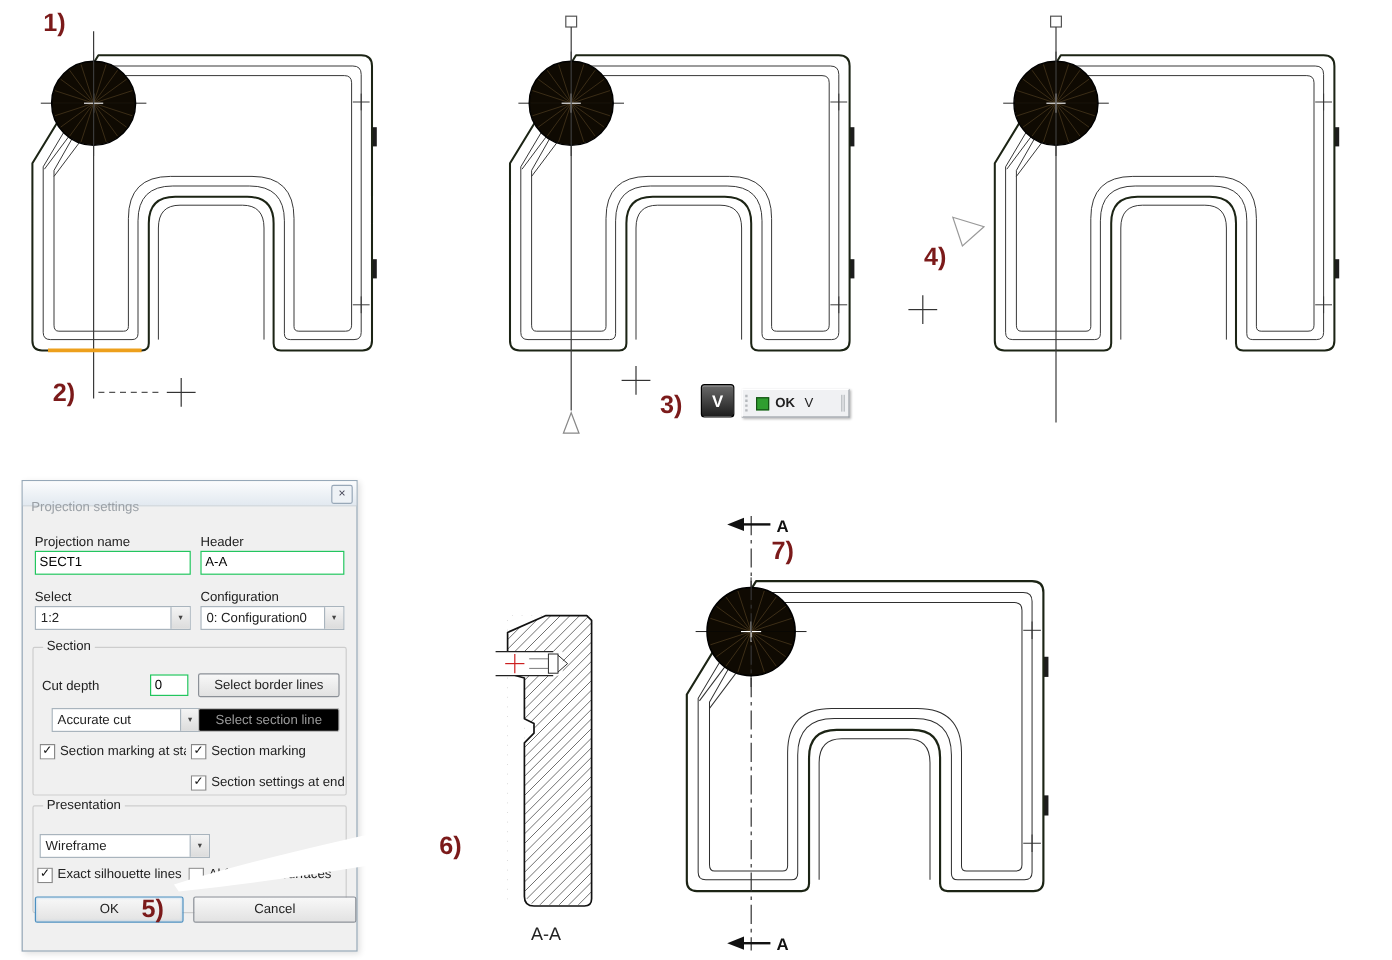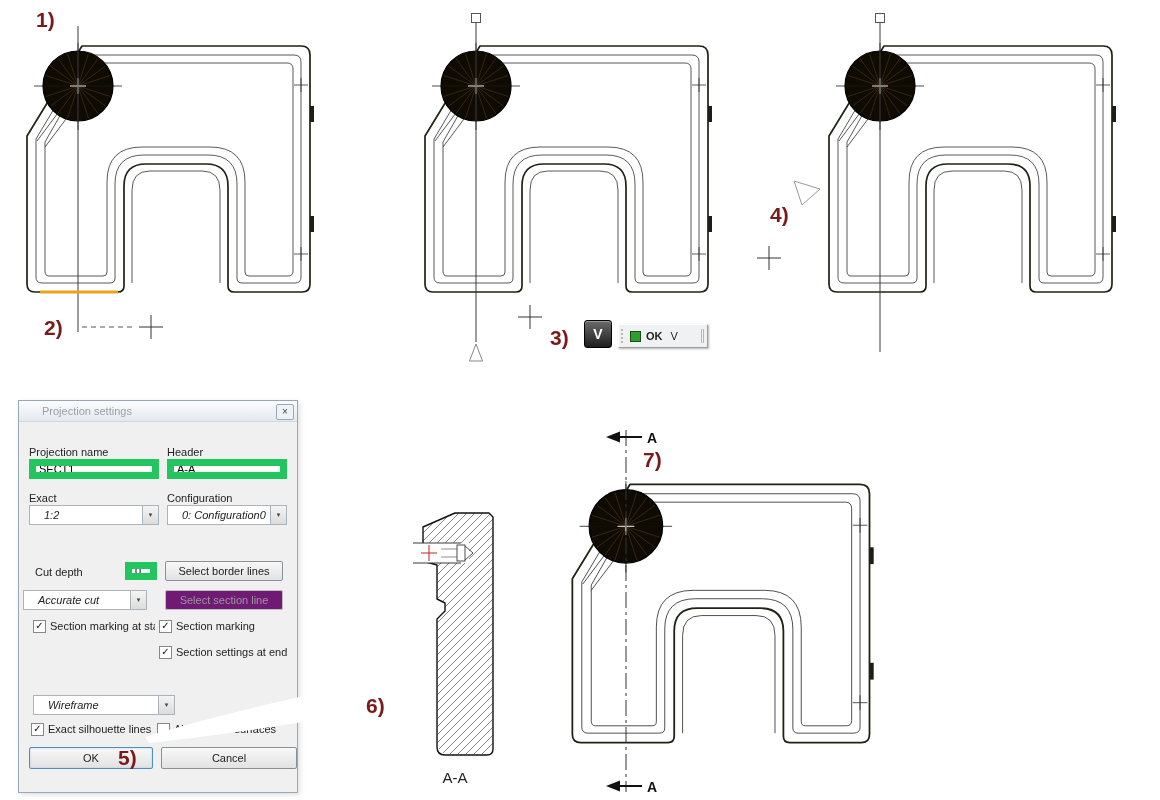--- a/index.html
+++ b/index.html
@@ -33,34 +33,34 @@
   .mini-toolbar .swatch{width:9px;height:9px;background:#2f9e2f;border:1px solid #145214;margin-right:5px;}
   .mini-toolbar .mtb-ok{font-weight:bold;margin-right:8px;}
   .mini-toolbar .mtb-v{margin-right:6px;}
   .mini-toolbar .sep{height:14px;border-left:3px double #b5b8bc;margin-left:auto;margin-right:3px;}
 
   
   .dialog{position:absolute;left:18px;top:400px;width:278px;height:391px;background:#f0f0f0;
         border:1px solid #96a8b8;z-index:20;font-size:11px;color:#222;box-shadow:2px 2px 5px rgba(0,0,0,.12);}
   .titlebar{position:absolute;left:0;top:0;right:0;height:20px;
         background:linear-gradient(#fbfcfd,#e2e9f0);border-bottom:1px solid #cfd6dd;}
-  .titlebar .title{position:absolute;left:7px;top:4px;font-size:11px;color:#9aa0a6;margin-left:16px;}
+  .titlebar .title{position:absolute;left:7px;top:16px;font-size:11px;color:#9aa0a6;}
   .closebtn{position:absolute;right:3px;top:3px;width:16px;height:14px;background:#eef2f6;
         border:1px solid #98a8b8;border-radius:2px;font-size:10px;line-height:13px;text-align:center;color:#445;}
   .dlabel{position:absolute;font-size:11px;color:#222;white-space:nowrap;}
-  .dinput{position:absolute;border:7px solid #22c55e;background:#fff;font:11px "Liberation Sans",sans-serif;
+  .dinput{position:absolute;border:1px solid #22c55e;background:#fff;font:11px "Liberation Sans",sans-serif;
         padding:2px 3px;box-sizing:border-box;}
   .dcombo{position:absolute;height:20px;border:1px solid #a9b4bd;background:#fff;display:flex;
         align-items:center;box-sizing:border-box;}
-  .dcombo .txt{flex:1;padding-left:14px;overflow:hidden;white-space:nowrap;font-style:italic;}
+  .dcombo .txt{flex:1;padding-left:4px;overflow:hidden;white-space:nowrap;}
   .dcombo .arr{width:15px;height:100%;background:linear-gradient(#f4f4f4,#dcdcdc);
         border-left:1px solid #a9b4bd;font-size:7px;color:#444;display:flex;align-items:center;justify-content:center;}
   .dbtn{position:absolute;border:1px solid #8b9097;background:linear-gradient(#f8f8f8,#e2e2e2);
         display:flex;align-items:center;justify-content:center;box-sizing:border-box;border-radius:2px;}
-  .dbtn.disabled{color:#9a9a9a;background:#701a75;border-color:#bcbcbc;}
+  .dbtn.disabled{color:#9a9a9a;background:#000000;border-color:#bcbcbc;}
   .dbtn.focus{border:1px solid #4d90c0;box-shadow:inset 0 0 2px #9fc8e8;}
   .grp{position:absolute;border:1px solid #cdcdcd;border-radius:2px;box-sizing:border-box;}
   .legend{position:absolute;top:-7px;left:8px;background:#f0f0f0;padding:0 3px;font-size:11px;}
   .cbx{position:absolute;display:flex;align-items:flex-start;white-space:nowrap;overflow:hidden;}
   .cbx .box{width:11px;height:11px;border:1px solid #888;background:#fff;margin-right:4px;flex:none;
         font-size:10px;line-height:10px;text-align:center;color:#111;}
 
   .wedge{position:absolute;left:145px;top:685px;z-index:25;}
 </style>
 </head>
@@ -226,53 +226,59 @@
   <div class="titlebar">
     <span class="title">Projection settings</span>
     <span class="closebtn">×</span>
   </div>
 
   <span class="dlabel" style="left:10px;top:45px">Projection name</span>
   <span class="dlabel" style="left:148px;top:45px">Header</span>
   <input class="dinput" style="left: 10px; top: 58px; width: 130px; height: 20px;" value="SECT1">
   <input class="dinput" style="left: 148px; top: 58px; width: 120px; height: 20px;" value="A-A">
 
-  <span class="dlabel" style="left:10px;top:91px">Exact</span>
+  <span class="dlabel" style="left:10px;top:91px">Select</span>
   <span class="dlabel" style="left:148px;top:91px">Configuration</span>
   <div class="dcombo" style="left:10px;top:104px;width:130px">
     <span class="txt">1:2</span>
     <span class="arr">▾</span>
   </div>
   <div class="dcombo" style="left:148px;top:104px;width:120px">
     <span class="txt">0: Configuration0</span>
     <span class="arr">▾</span>
   </div>
 
+  <div class="grp" style="left:8px;top:138px;width:262px;height:124px">
+    <span class="legend">Section</span>
+  </div>
   <span class="dlabel" style="left:16px;top:165px">Cut depth</span>
   <input class="dinput" style="left: 106px; top: 161px; width: 32px; height: 18px;" value="0">
   <div class="dbtn" style="left:146px;top:160px;width:118px;height:20px">Select border lines</div>
-  <div class="dcombo" style="left:4px;top:189px;width:124px">
+  <div class="dcombo" style="left:24px;top:189px;width:124px">
     <span class="txt">Accurate cut</span>
     <span class="arr">▾</span>
   </div>
   <div class="dbtn disabled" style="left:146px;top:189px;width:118px;height:20px">Select section line</div>
 
   <div class="cbx" style="left:14px;top:219px;width:122px">
     <span class="box">✓</span>
     <span>Section marking at star</span>
   </div>
   <div class="cbx" style="left:140px;top:219px;width:128px">
     <span class="box">✓</span>
     <span>Section marking</span>
   </div>
   <div class="cbx" style="left:140px;top:245px;width:128px">
     <span class="box">✓</span>
     <span>Section settings at end</span>
   </div>
 
+  <div class="grp" style="left:8px;top:270px;width:262px;height:90px">
+    <span class="legend">Presentation</span>
+  </div>
   <div class="dcombo" style="left:14px;top:294px;width:142px">
     <span class="txt">Wireframe</span>
     <span class="arr">▾</span>
   </div>
   <div class="cbx" style="left:12px;top:322px;width:124px">
     <span class="box">✓</span>
     <span>Exact silhouette lines</span>
   </div>
   <div class="cbx" style="left:138px;top:322px;width:132px">
     <span class="box"></span>

